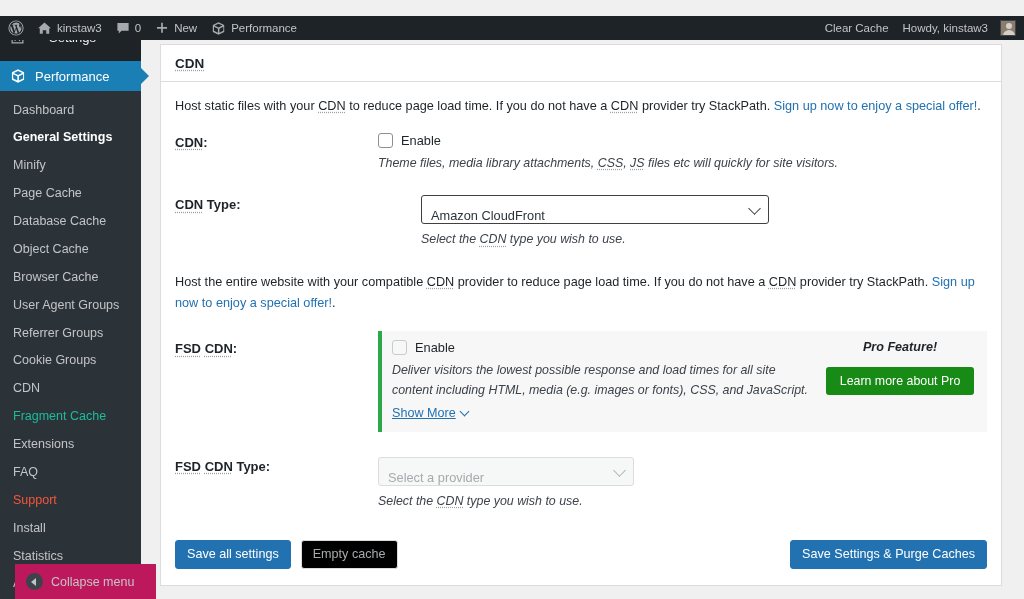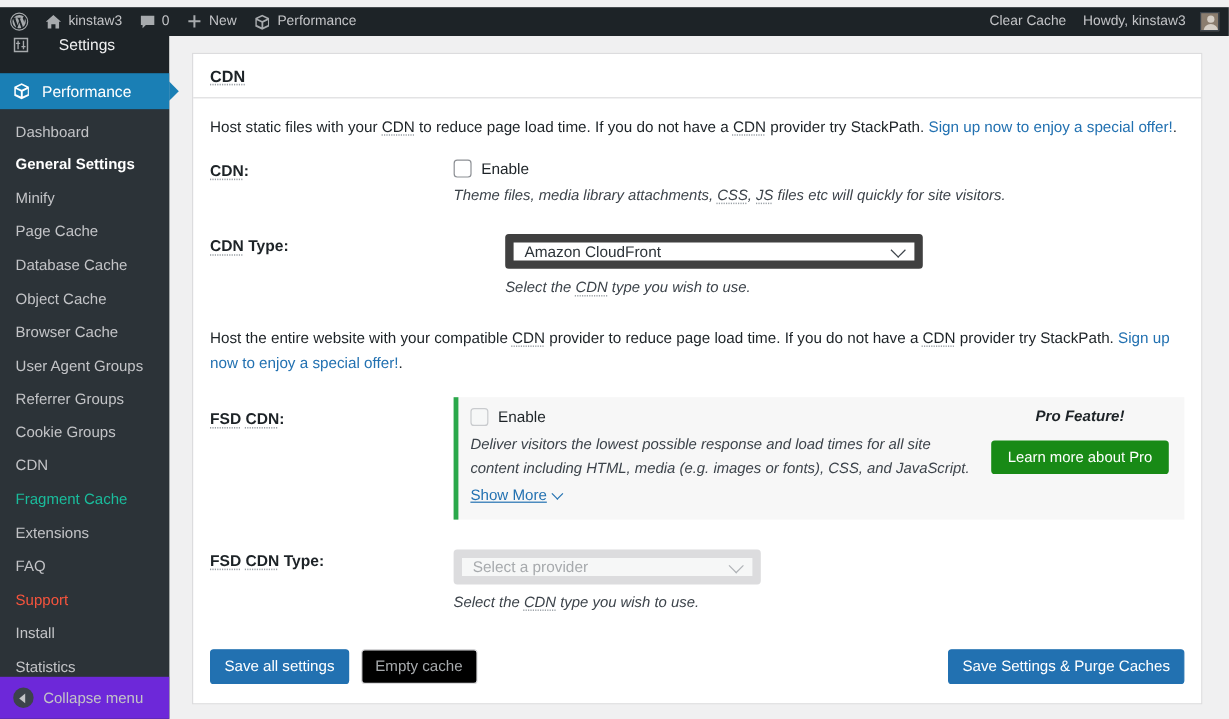--- a/index.html
+++ b/index.html
@@ -7,21 +7,21 @@
     margin: 0; padding: 0;
     width: 1024px; height: 599px;
     overflow: hidden;
     background: #f0f0f1;
     font-family: "Liberation Sans", sans-serif;
     -webkit-font-smoothing: antialiased;
   }
 
   
   #adminbar {
-    position: absolute; top: 6px; left: 0;
+    position: absolute; top: 16px; left: 0;
     width: 1024px; height: 24px;
     background: #1d2327;
     color: #b8c0c6;
     font-size: 11.5px;
     display: flex;
     align-items: center;
     z-index: 50;
   }
   .ab-item {
     display: flex; align-items: center;
@@ -105,26 +105,26 @@
     color: #c3c4c7;
     line-height: 1.35;
     cursor: pointer;
     white-space: nowrap;
   }
   .sub-item.current { color: #fff; font-weight: bold; }
   .sub-item.teal { color: #1abc9c; }
   .sub-item.red  { color: #f6543d; }
 
   #collapse {
-    position: absolute; bottom: 0; left: 0;
+    position: absolute; bottom: 0; left: 15px;
     width: 141px; height: 35px;
     display: flex; align-items: center;
     gap: 8px;
     padding-left: 11px;
-    background: #6d28d9;
+    background: #be185d;
     color: #c3c4c7;
     font-size: 12.5px;
     cursor: pointer;
   }
   .collapse-arrow {
     width: 17px; height: 17px; border-radius: 50%;
     background: #3c434a;
     display: flex; align-items: center; justify-content: center;
     flex: none;
   }
@@ -204,21 +204,21 @@
     font-style: italic;
     color: #3c434a;
     line-height: 1.6;
     margin-top: 6px;
   }
 
   .sel {
     position: relative;
     width: 348px;
     height: 29px;
-    border: 7px solid #404040;
+    border: 1px solid #404040;
     border-radius: 3px;
     background: #fff;
     display: flex; align-items: flex-end;
     padding: 0 30px 0 9px;
     font-size: 12.8px;
     color: #2c3338;
     cursor: pointer;
   }
   .sel.disabled {
     width: 256px;

